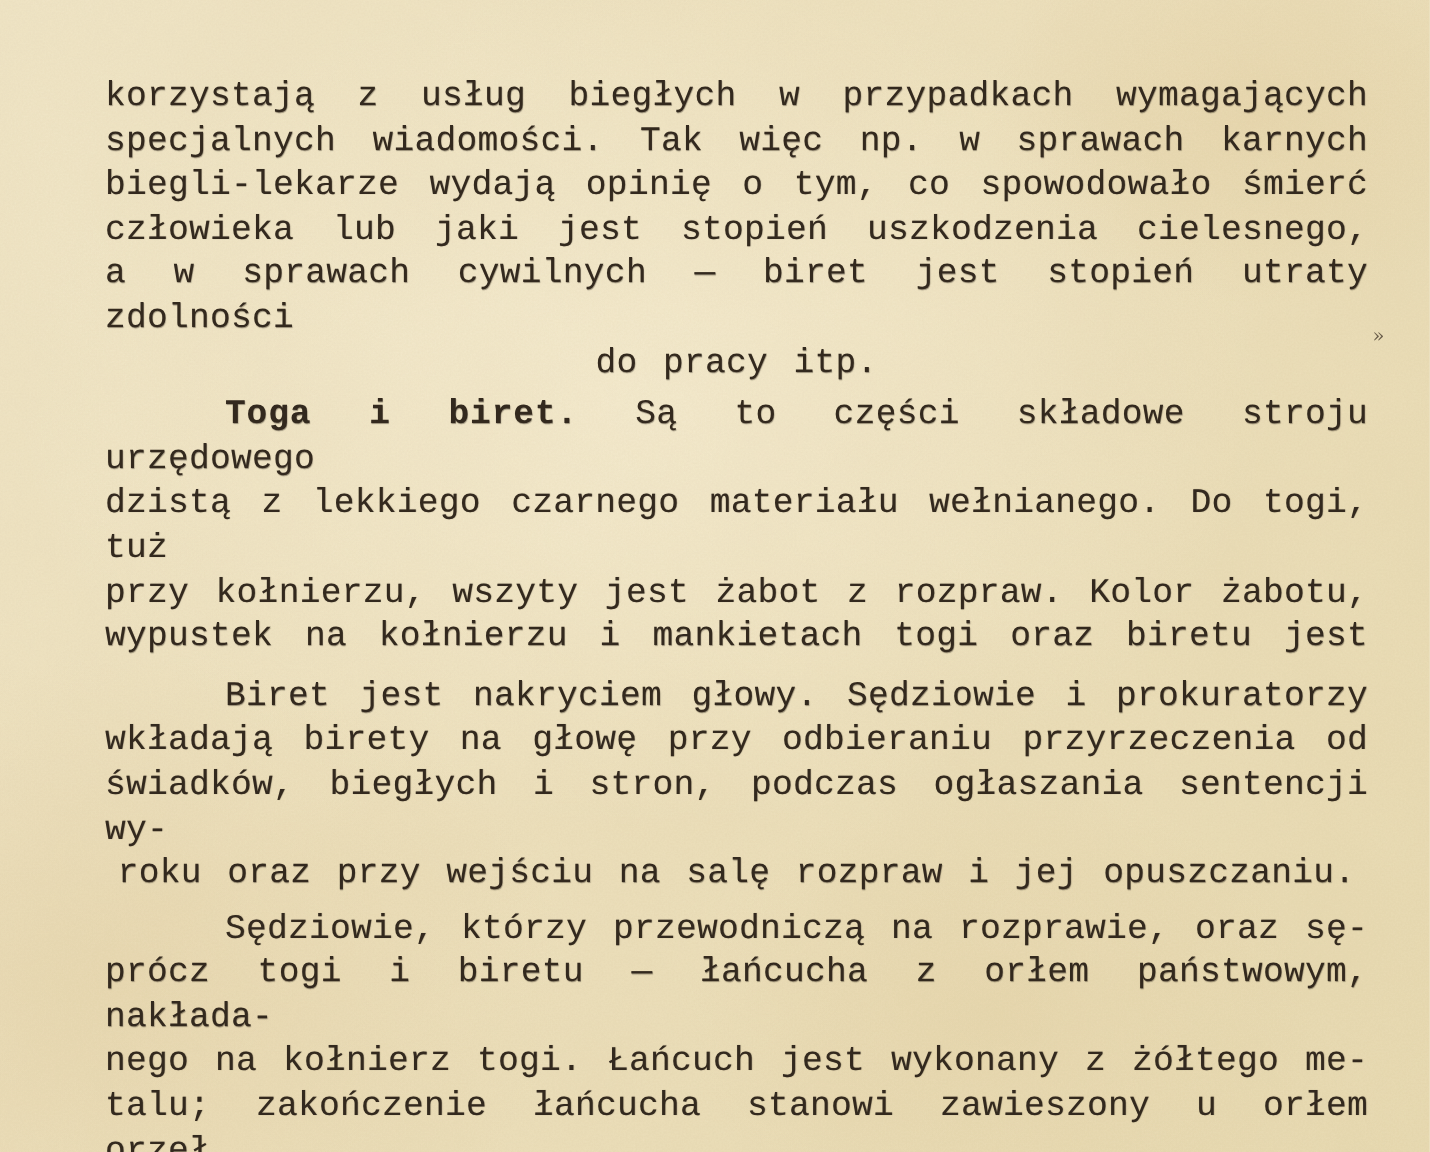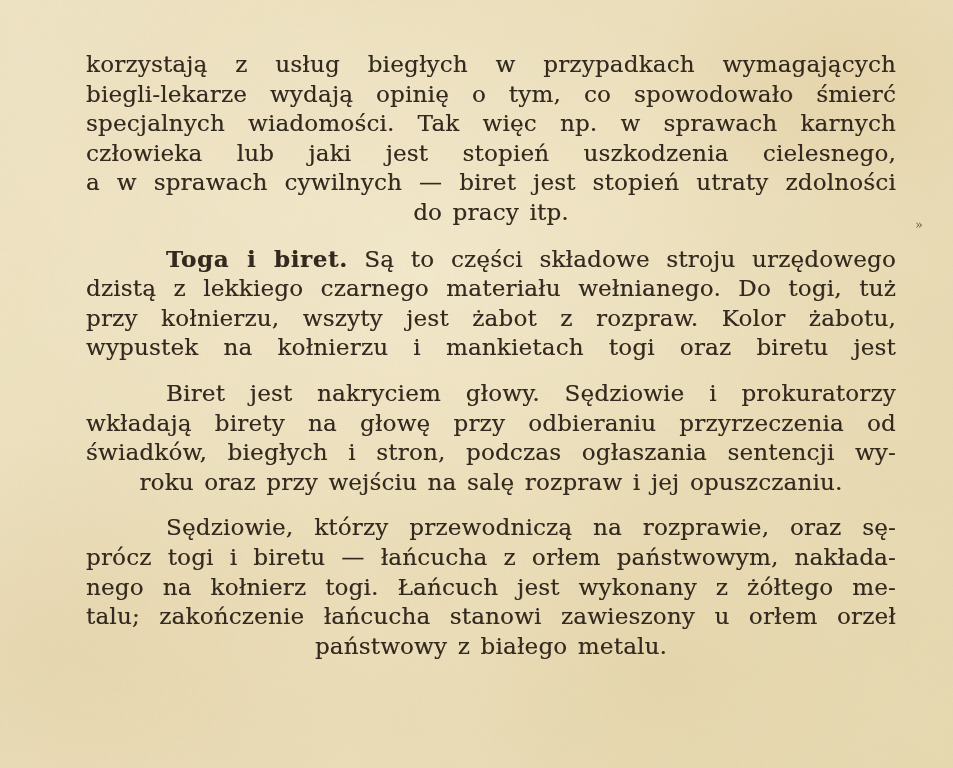--- a/index.html
+++ b/index.html
@@ -36,21 +36,21 @@
     left:70px;
     top:50px;
     width:842px;
     font-size:23px;
     line-height:29.6px;
     color:#33291e;
     letter-spacing:0.2px;
     word-spacing:3px;
     text-shadow:0.3px 0.4px 0.6px rgba(52,42,30,0.45);
   }
-  .para{margin:16px;}
+  .para{margin:0;font-family:Liberation Mono, monospace;}
   .para.p1{margin-top:0;}
   .para.p2{margin-top:5px;}
   .para.p3{margin-top:10px;}
   .para.p4{margin-top:7px;}
   .line{
     white-space:normal;
     text-align:center;
   }
   .line.just{
     text-align:justify;
@@ -87,22 +87,22 @@
       <feTurbulence type="fractalNoise" baseFrequency="0.009" numOctaves="4" seed="11" stitchTiles="stitch"></feTurbulence>
       <feColorMatrix type="matrix" values="0 0 0 0 0.62  0 0 0 0 0.50  0 0 0 0 0.30  0 0 0 0.10 0"></feColorMatrix>
     </filter>
     <rect width="953" height="768" filter="url(#mottle)"></rect>
     <rect width="953" height="768" filter="url(#grain)"></rect>
   </svg>
 
   <div class="textblock" id="textblock">
       <div class="para p1">
         <div class="line just"><span>korzystają z usług biegłych w przypadkach wymagających</span></div>
+        <div class="line just"><span>specjalnych wiadomości. Tak więc np. w sprawach karnych</span></div>
         <div class="line just"><span>biegli-lekarze wydają opinię o tym, co spowodowało śmierć</span></div>
-        <div class="line just"><span>specjalnych wiadomości. Tak więc np. w sprawach karnych</span></div>
         <div class="line just"><span>człowieka lub jaki jest stopień uszkodzenia cielesnego,</span></div>
         <div class="line just"><span>a w sprawach cywilnych — biret jest stopień utraty zdolności</span></div>
         <div class="line"><span>do pracy itp.</span></div>
       </div>
       <div class="para p2">
         <div class="line just ind"><b>Toga i biret.</b><span> Są to części składowe stroju urzędowego</span></div>
         <div class="line just"><span>dzistą z lekkiego czarnego materiału wełnianego. Do togi, tuż</span></div>
         <div class="line just"><span>przy kołnierzu, wszyty jest żabot z rozpraw. Kolor żabotu,</span></div>
         <div class="line just"><span>wypustek na kołnierzu i mankietach togi oraz biretu jest</span></div>
       </div>

